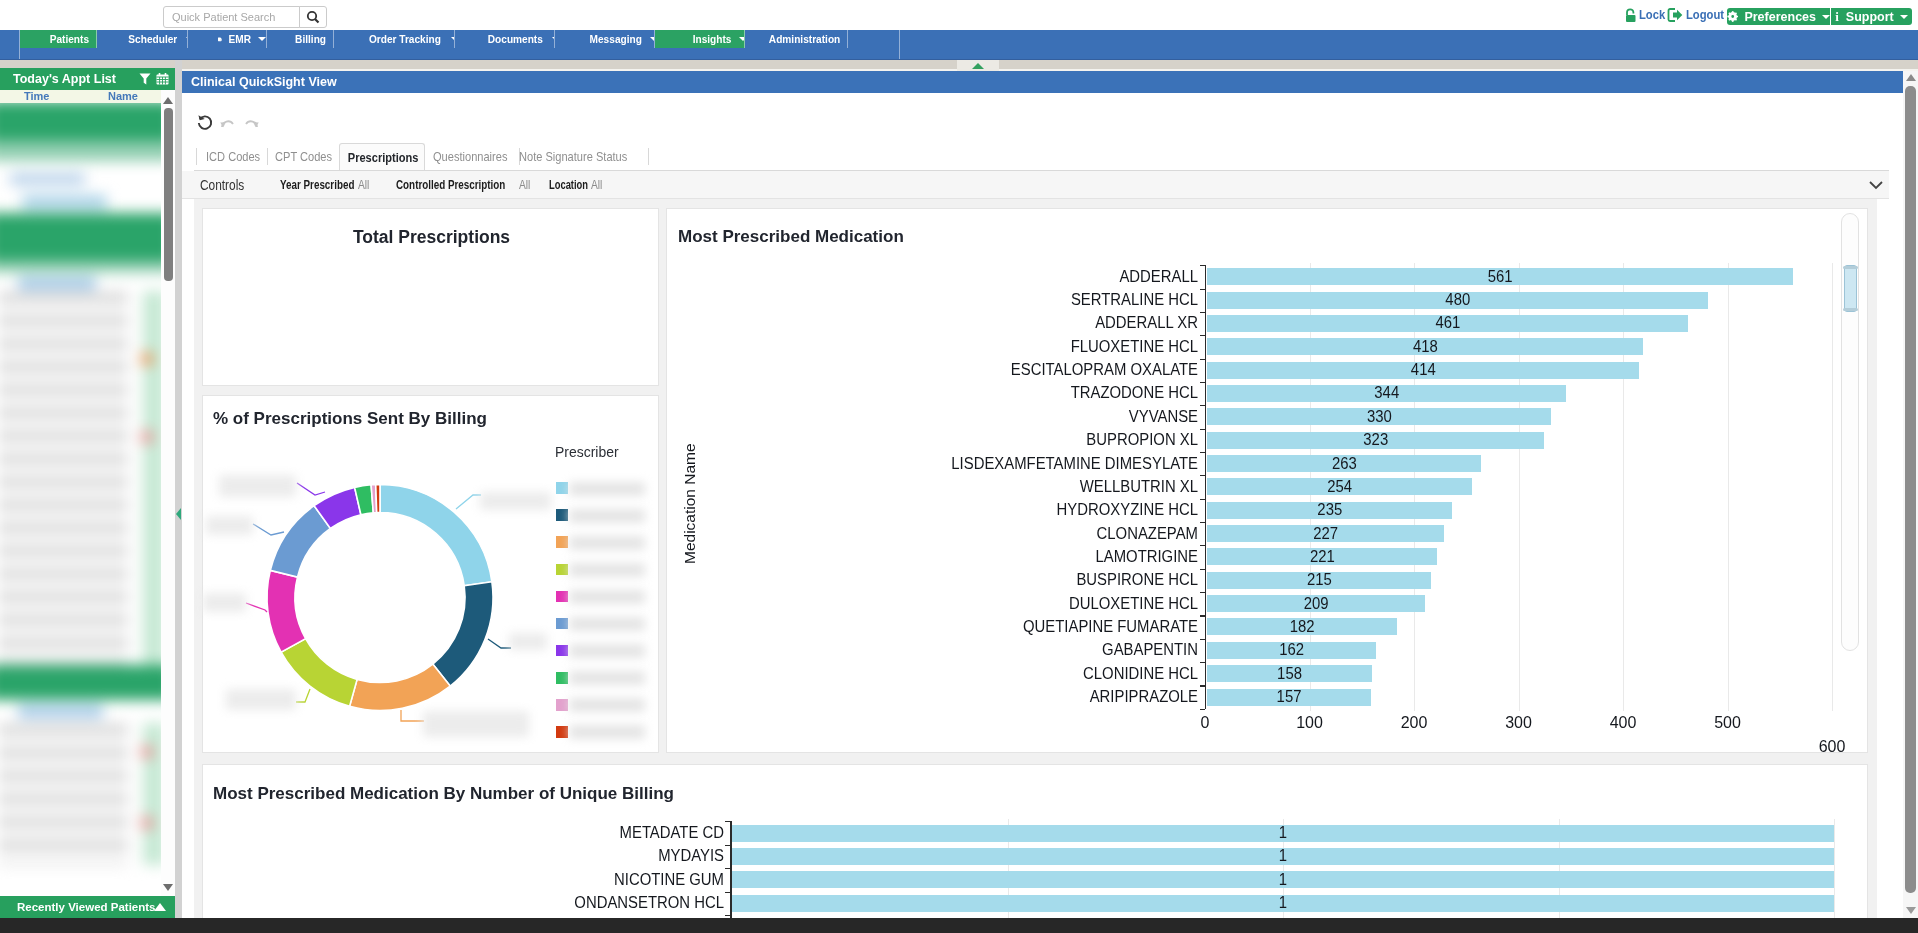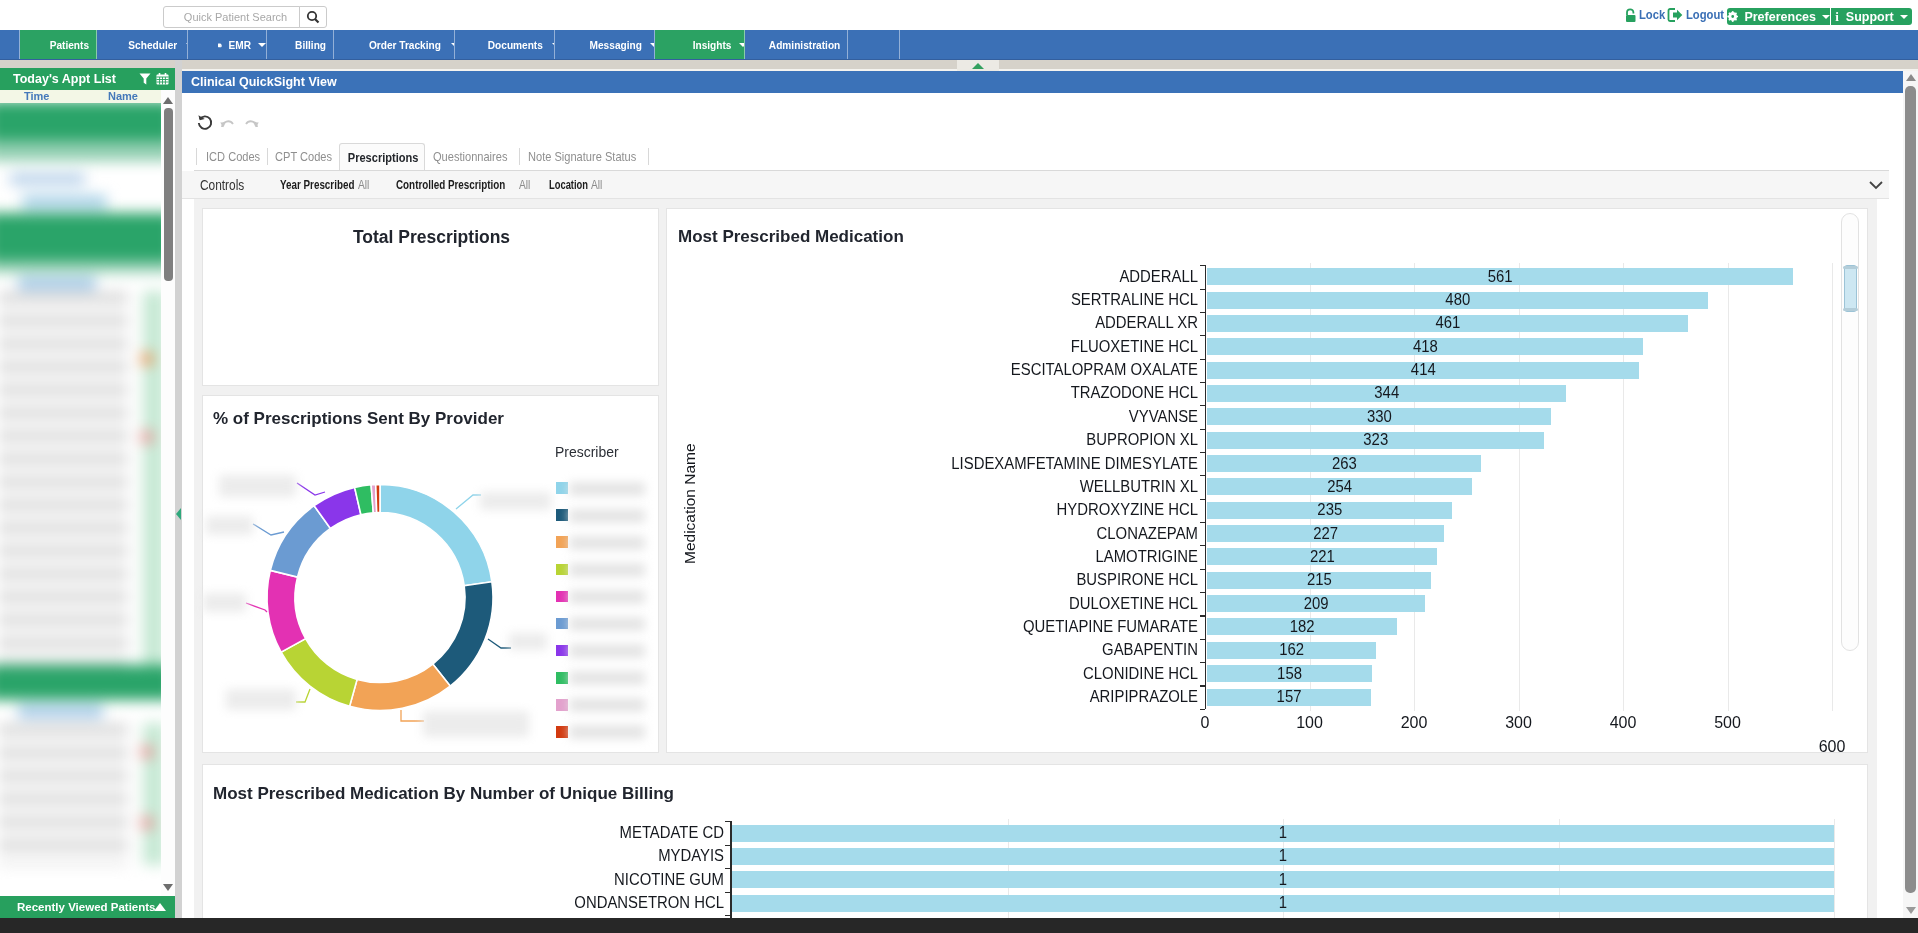--- a/index.html
+++ b/index.html
@@ -1,28 +1,28 @@
 <!DOCTYPE html>
 <html><head>
 <meta charset="utf-8">
 <style>
 * { margin:0; padding:0; box-sizing:border-box; }
 html,body { width:1918px; height:933px; overflow:hidden; }
 body { font-family:"Liberation Sans",sans-serif; background:#fff; position:relative; }
 .abs { position:absolute; }
 
 #topbar { left:0; top:0; width:1918px; height:30px; background:#fff; }
-#qsearch { left:163px; top:6px; width:137px; height:22px; border:1px solid #cbcbcb; border-radius:3px 0 0 3px; font-size:11px; color:#a8a8a8; padding-left:8px; line-height:20px; background:#fff;text-align:center; }
+#qsearch { left:163px; top:6px; width:137px; height:22px; border:1px solid #cbcbcb; border-radius:3px 0 0 3px; font-size:11px; color:#a8a8a8; padding-left:8px; line-height:20px; background:#fff; }
 #qsearchbtn { left:299px; top:6px; width:28px; height:22px; border:1px solid #cbcbcb; border-radius:0 3px 3px 0; background:#fff; }
 .toplink { top:0; height:30px; display:flex; align-items:center; color:#3a6fb5; font-size:12.5px; font-weight:700; }
 .greenbtn { top:8px; height:17px; background:#27a15f; color:#fff; font-size:12.5px; font-weight:700; display:flex; align-items:center; justify-content:center; }
 .caret { display:inline-block; width:0; height:0; border-left:4px solid transparent; border-right:4px solid transparent; border-top:4px solid #fff; margin-left:6px; }
 
 #navbar { left:0; top:30px; width:1918px; height:30px; background:#3b70b6; }
-.navitem { top:30px; height:30px; display:flex; align-items:center; justify-content:center; color:#fff; font-size:11.5px; font-weight:700; border-right:1px solid rgba(255,255,255,0.45); white-space:nowrap; overflow:hidden;padding-left:30px; }
+.navitem { top:30px; height:18px; display:flex; align-items:center; justify-content:center; color:#fff; font-size:11.5px; font-weight:700; border-right:1px solid rgba(255,255,255,0.45); white-space:nowrap; overflow:hidden;padding-left:30px; }
 .navitem svg { margin-right:5px; }
 .navgreen { background:#2ba263; }
 
 #graystrip { left:0; top:60px; width:1918px; height:11px; background:#d6d2ca; border-bottom:2px solid #f4f3ef; }
 #striptab { left:957px; top:60px; width:42px; height:11px; background:#eceae4; }
 #striparrow { left:972px; top:63px; width:0; height:0; border-left:6px solid transparent; border-right:6px solid transparent; border-bottom:6px solid #33a05f; }
 
 #sidebar { left:0; top:68px; width:175px; height:850px; background:#fff; }
 #sbheader { left:0; top:0; width:175px; height:22px; background:#27a05e; color:#fff; font-size:12.5px; font-weight:700; line-height:22px; padding-left:13px; }
 #sbcols { left:0; top:22px; width:161px; height:13px; background:#f3f7e6; color:#4478ba; font-size:11px; font-weight:700; }
@@ -285,42 +285,42 @@
       <path d="M14 9 A6 6 0 0 0 3 6" fill="none" stroke="#c6c6c6" stroke-width="1.8"></path>
       <path d="M15.8 4.5 L10.2 4.2 L12.6 9.3 Z" fill="#c6c6c6"></path>
     </svg>
 <div class="tabsep abs" style="left:14px;"></div>
 <div class="tabtxt abs" style="left:24px;"><span class="sqz">ICD Codes</span></div>
 <div class="tabsep abs" style="left:85px;"></div>
 <div class="tabtxt abs" style="left:93px;"><span class="sqz">CPT Codes</span></div>
 <div id="activetab" class="abs"><span class="sqz" style="transform-origin:50% 50%;">Prescriptions</span></div>
 <div class="tabtxt abs" style="left:251px;"><span class="sqz">Questionnaires</span></div>
 <div class="tabsep abs" style="left:337px;"></div>
-<div class="tabtxt abs" style="left:346px;"><span class="sqz">Note Signature Status</span></div>
+<div class="tabtxt abs" style="left:337px;"><span class="sqz">Note Signature Status</span></div>
 <div class="tabsep abs" style="left:466px;"></div>
 <div id="tabline" class="abs"></div>
 <div id="controls" class="abs">
 <span class="abs" style="left:18px;top:6px;font-size:14.5px;color:#333;"><span class="sqz">Controls</span></span>
 <span class="ctl-b abs" style="left:98px;top:7px;"><span class="sqz">Year Prescribed</span></span>
       <span class="ctl-a abs" style="left:176px;top:7px;"><span class="sqz">All</span></span>
 <span class="ctl-b abs" style="left:214px;top:7px;"><span class="sqz">Controlled Prescription</span></span>
       <span class="ctl-a abs" style="left:337px;top:7px;"><span class="sqz">All</span></span>
 <span class="ctl-b abs" style="left:367px;top:7px;"><span class="sqz" style="transform:scaleX(0.78);">Location</span></span>
       <span class="ctl-a abs" style="left:409px;top:7px;"><span class="sqz">All</span></span>
 <svg class="abs" style="left:1686px;top:8px;" width="16" height="12" viewBox="0 0 16 12">
         <polyline points="2,3 8,9 14,3" fill="none" stroke="#444" stroke-width="1.8"></polyline>
       </svg>
 </div>
 <div id="sheet" class="abs">
       <div class="abs" style="left:1683px;top:0;width:12px;height:719px;background:#fff;"></div>
 <div class="card" style="left:8px;top:9px;width:457px;height:178px;">
 <div class="cardtitle" style="left:0;top:18px;width:457px;text-align:center;font-size:17.5px;">Total Prescriptions</div>
 </div>
 <div class="card" style="left:8px;top:196px;width:457px;height:358px;">
-<div class="cardtitle" style="left:10px;top:13px;">% of Prescriptions Sent By Provider</div>
+<div class="cardtitle" style="left:10px;top:13px;">% of Prescriptions Sent By Billing</div>
 <div class="abs" style="left:352px;top:47px;width:120px;font-size:15.5px;color:#2b2f36;"><span class="sqz9">Prescriber</span></div>
 <svg class="abs" style="left:0;top:0;" width="457" height="356" viewBox="0 0 457 356">
           <path d="M177.0 88.5 A113.0 113.0 0 0 1 288.9 185.8 L261.2 189.7 A85.0 85.0 0 0 0 177.0 116.5 Z" fill="#8fd4ea" stroke="#fff" stroke-width="1.6"></path>
 <path d="M288.9 185.8 A113.0 113.0 0 0 1 247.2 290.1 L229.8 268.1 A85.0 85.0 0 0 0 261.2 189.7 Z" fill="#1d5a7a" stroke="#fff" stroke-width="1.6"></path>
 <path d="M247.2 290.1 A113.0 113.0 0 0 1 146.6 310.3 L154.1 283.4 A85.0 85.0 0 0 0 229.8 268.1 Z" fill="#f2a356" stroke="#fff" stroke-width="1.6"></path>
 <path d="M146.6 310.3 A113.0 113.0 0 0 1 78.1 256.1 L102.6 242.6 A85.0 85.0 0 0 0 154.1 283.4 Z" fill="#b8d434" stroke="#fff" stroke-width="1.6"></path>
 <path d="M78.1 256.1 A113.0 113.0 0 0 1 67.3 174.4 L94.5 181.1 A85.0 85.0 0 0 0 102.6 242.6 Z" fill="#e331b3" stroke="#fff" stroke-width="1.6"></path>
 <path d="M67.3 174.4 A113.0 113.0 0 0 1 111.1 109.7 L127.4 132.5 A85.0 85.0 0 0 0 94.5 181.1 Z" fill="#6b9bd2" stroke="#fff" stroke-width="1.6"></path>
 <path d="M111.1 109.7 A113.0 113.0 0 0 1 151.6 91.4 L157.9 118.7 A85.0 85.0 0 0 0 127.4 132.5 Z" fill="#8a36ea" stroke="#fff" stroke-width="1.6"></path>
 <path d="M151.6 91.4 A113.0 113.0 0 0 1 168.1 88.8 L170.3 116.8 A85.0 85.0 0 0 0 157.9 118.7 Z" fill="#2fbd62" stroke="#fff" stroke-width="1.6"></path>

